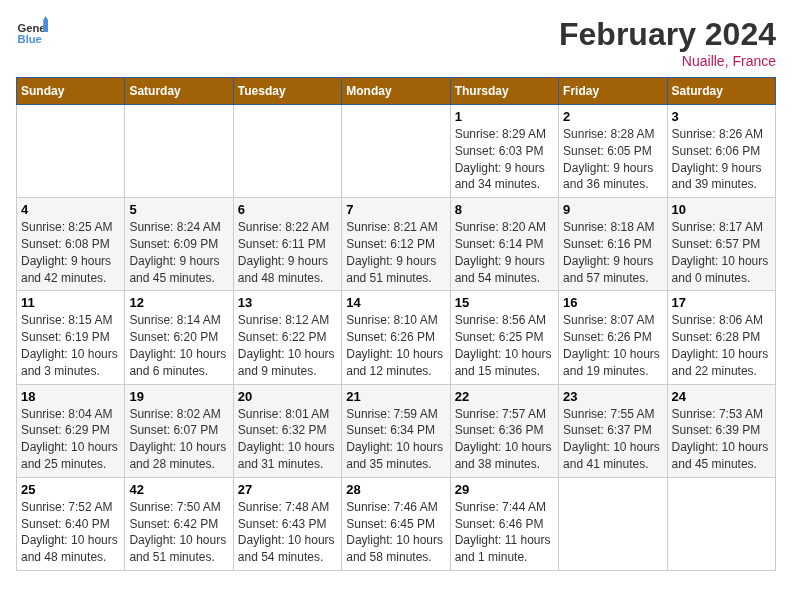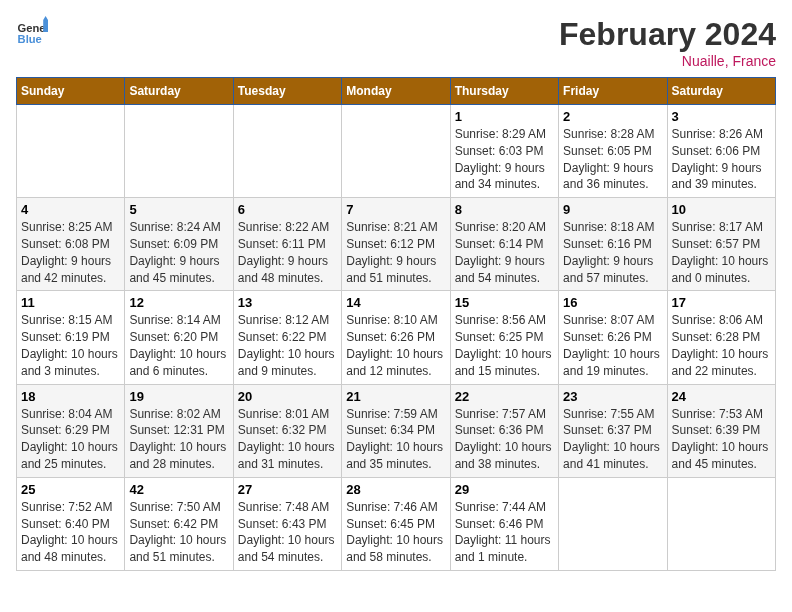--- a/index.html
+++ b/index.html
@@ -224,21 +224,21 @@
       <tr>
         <td>
           <span class="day-number">18</span>
           <div class="day-info">Sunrise: 8:04 AM
 Sunset: 6:29 PM
 Daylight: 10 hours and 25 minutes.</div>
         </td>
         <td>
           <span class="day-number">19</span>
           <div class="day-info">Sunrise: 8:02 AM
-Sunset: 12:31 PM
+Sunset: 6:07 PM
 Daylight: 10 hours and 28 minutes.</div>
         </td>
         <td>
           <span class="day-number">20</span>
           <div class="day-info">Sunrise: 8:01 AM
 Sunset: 6:32 PM
 Daylight: 10 hours and 31 minutes.</div>
         </td>
         <td>
           <span class="day-number">21</span>

